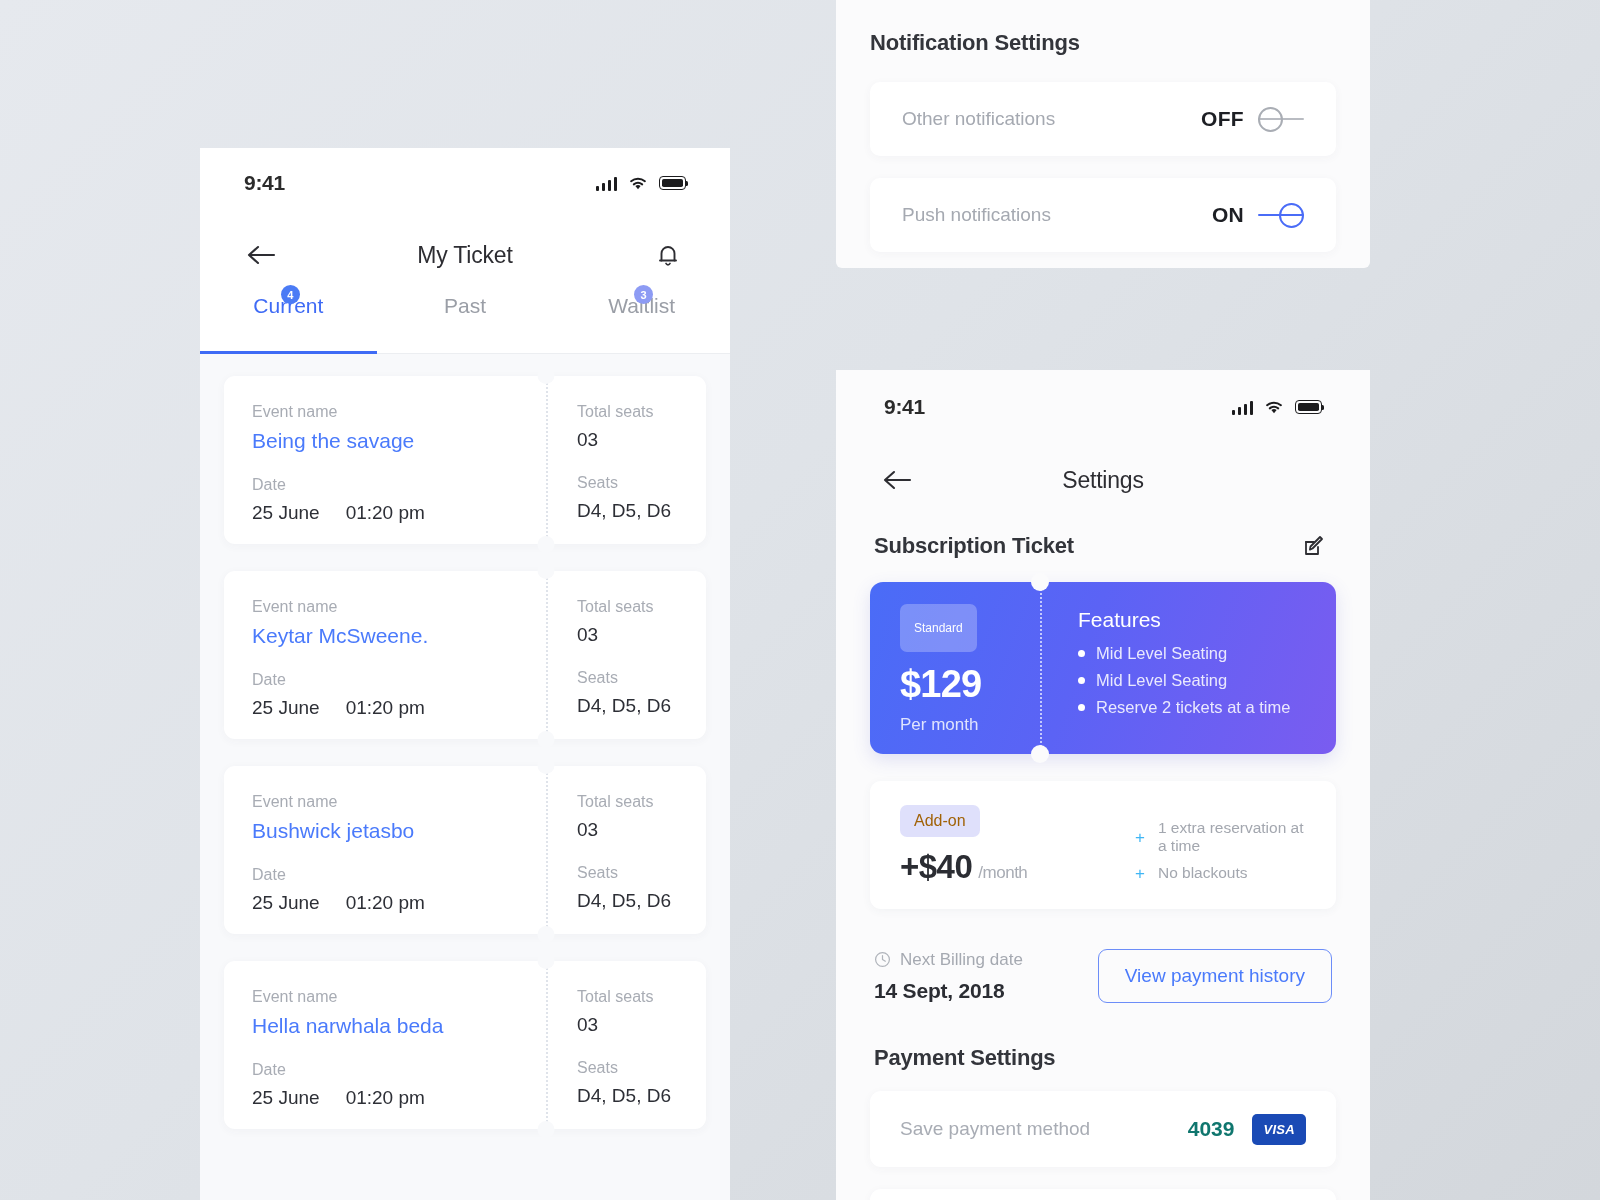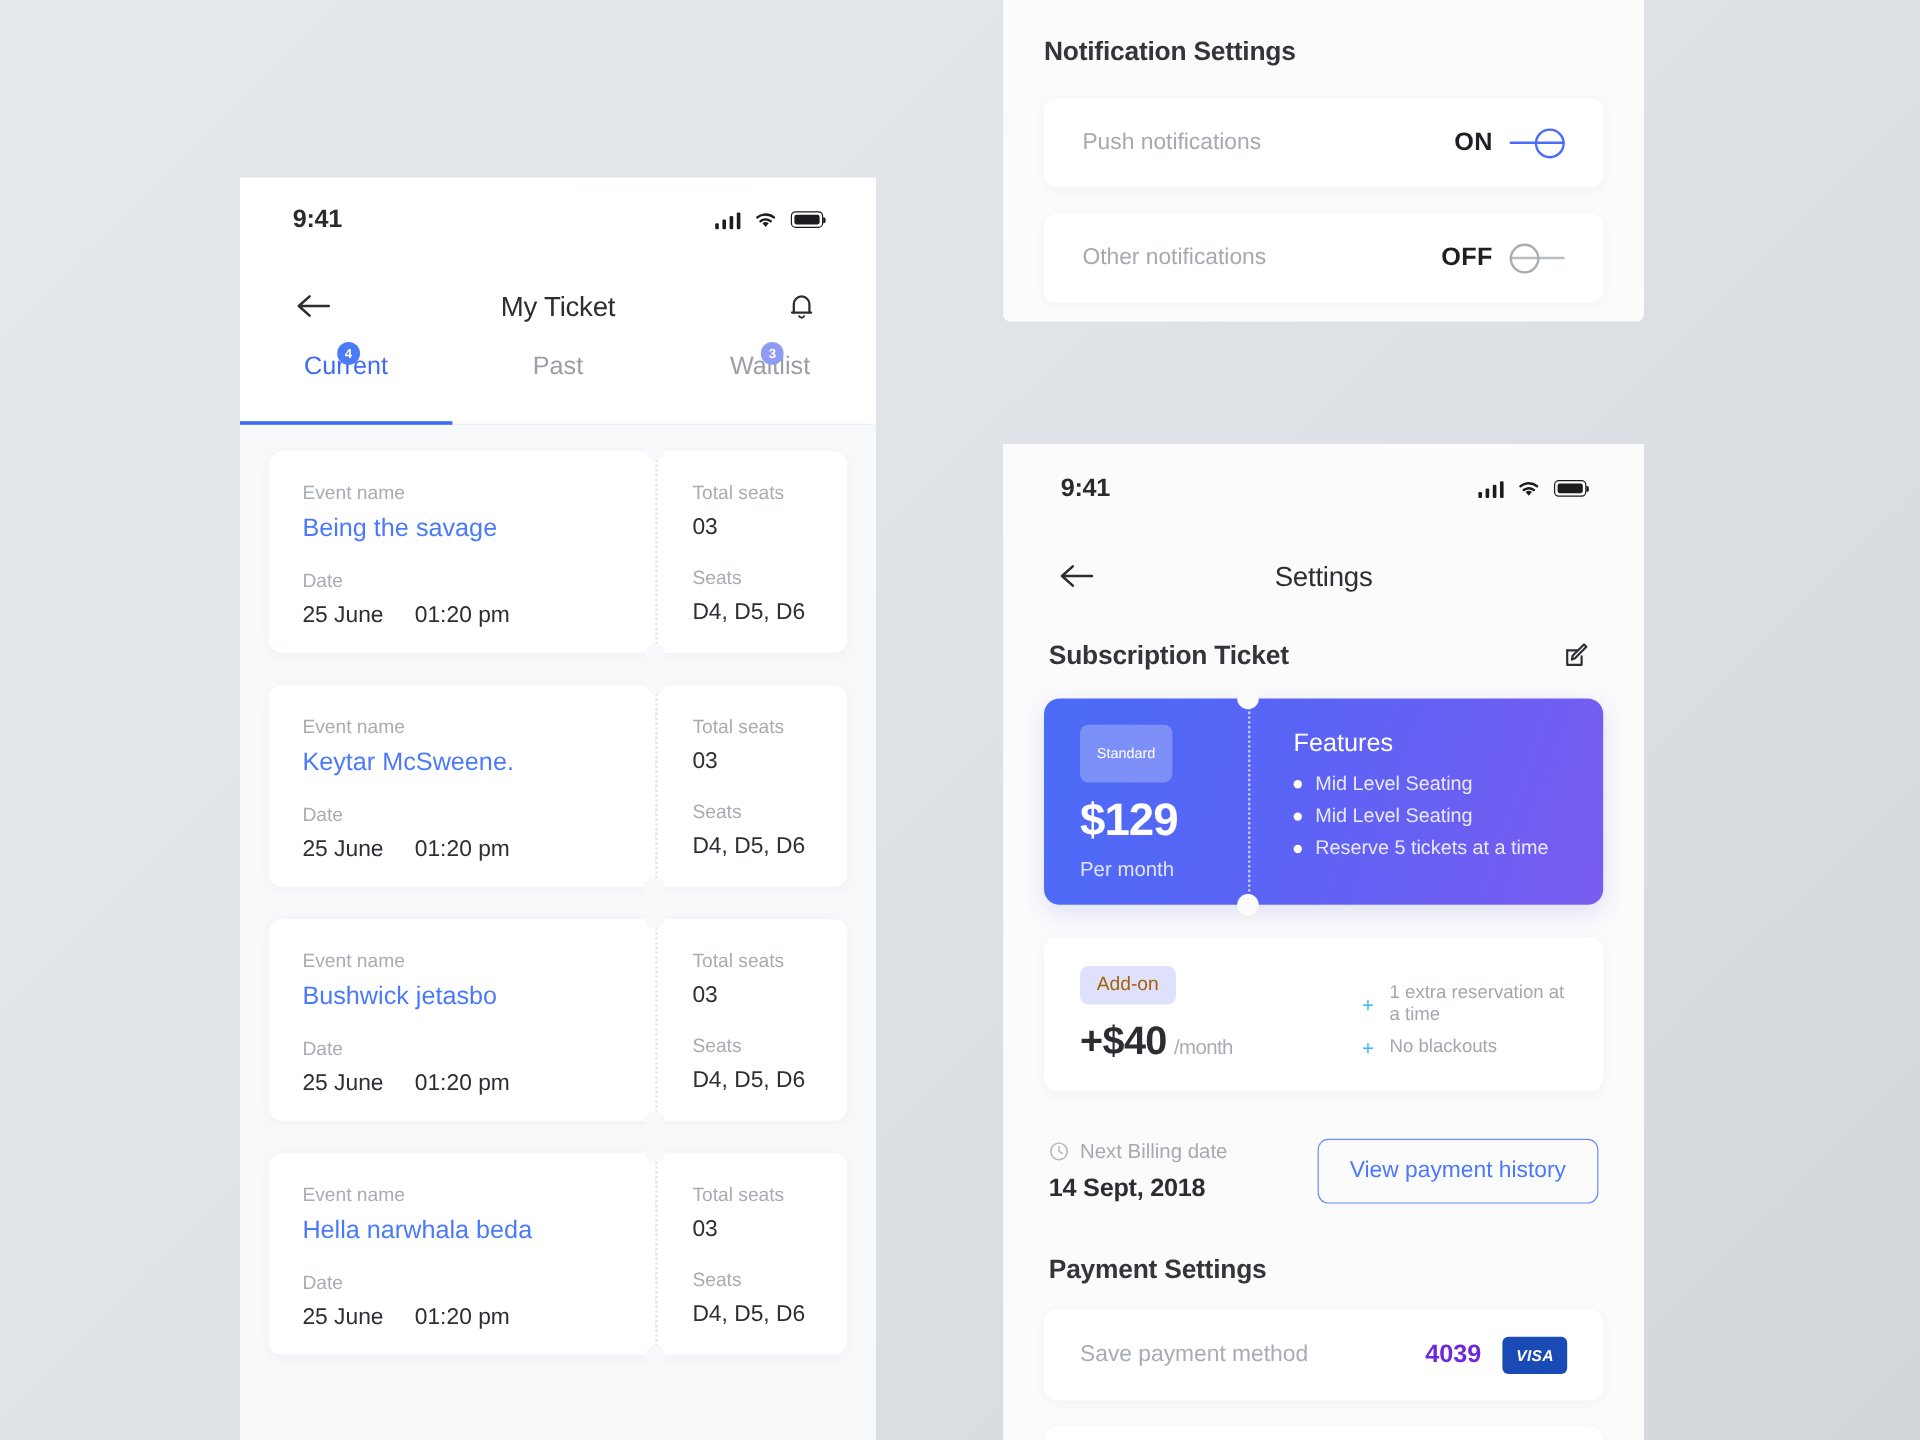--- a/index.html
+++ b/index.html
@@ -379,21 +379,21 @@
     border-radius: 11px;
     height: 76px;
     display: flex;
     align-items: center;
     justify-content: space-between;
     padding: 0 30px;
     box-shadow: 0 2px 10px rgba(60,70,95,0.045);
   }
   .pay-label { font-size: 19px; color: #a8acb4; }
   .pay-right { display: flex; align-items: center; gap: 18px; }
-  .pay-digits { font-size: 21px; font-weight: bold; color: #6d28d9; }
+  .pay-digits { font-size: 21px; font-weight: bold; color: #0f766e; }
   .visa {
     background: #1a4ab5;
     color: #ffffff;
     font-size: 13px;
     font-style: italic;
     font-weight: bold;
     padding: 8px 11px;
     border-radius: 5px;
     letter-spacing: 0.3px;
   }
@@ -547,35 +547,35 @@
       <div class="notch bot"></div>
     </div>
 
   </div>
 </div>
 
 <div id="panel-notifications">
   <div class="panel-heading">Notification Settings</div>
 
   <div class="notif-row">
+    <div class="notif-label">Other notifications</div>
+    <div class="notif-ctrl">
+      <div class="notif-state">OFF</div>
+      <div class="lineswitch off">
+        <div class="track"></div>
+        <div class="knob"></div>
+      </div>
+    </div>
+  </div>
+
+  <div class="notif-row">
     <div class="notif-label">Push notifications</div>
     <div class="notif-ctrl">
       <div class="notif-state">ON</div>
       <div class="lineswitch on">
-        <div class="track"></div>
-        <div class="knob"></div>
-      </div>
-    </div>
-  </div>
-
-  <div class="notif-row">
-    <div class="notif-label">Other notifications</div>
-    <div class="notif-ctrl">
-      <div class="notif-state">OFF</div>
-      <div class="lineswitch off">
         <div class="track"></div>
         <div class="knob"></div>
       </div>
     </div>
   </div>
 </div>
 
 <div id="phone-settings">
 
   <div class="statusbar">
@@ -630,21 +630,21 @@
       <div class="feat-li">
         <span class="dot"></span>
         <span>Mid Level Seating</span>
       </div>
       <div class="feat-li">
         <span class="dot"></span>
         <span>Mid Level Seating</span>
       </div>
       <div class="feat-li">
         <span class="dot"></span>
-        <span>Reserve 5 tickets at a time</span>
+        <span>Reserve 2 tickets at a time</span>
       </div>
     </div>
     <div class="plan-perf"></div>
     <div class="plan-notch top"></div>
     <div class="plan-notch bot"></div>
   </div>
 
   <div class="addon-card">
     <div class="addon-left">
       <span class="chip-addon">Add-on</span>

